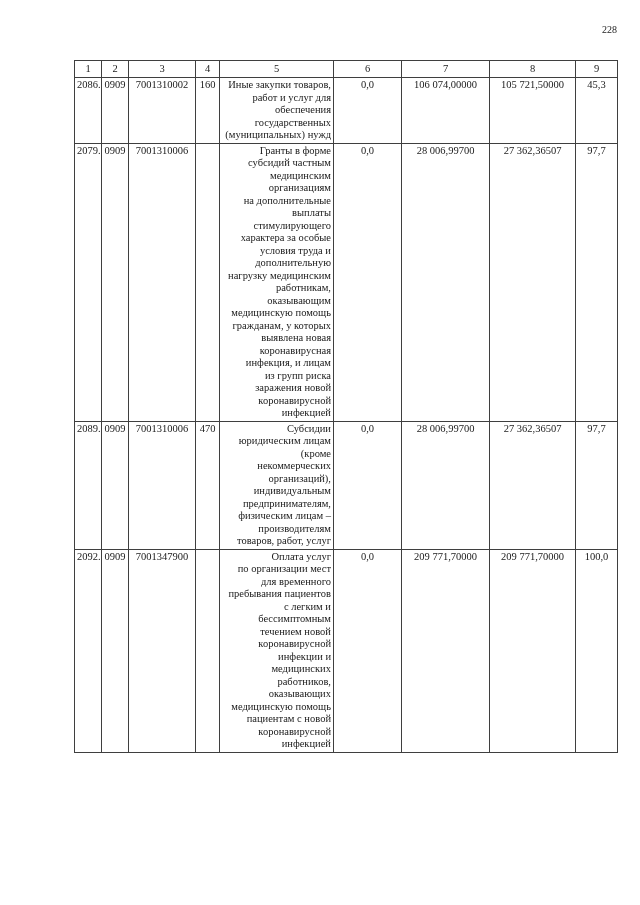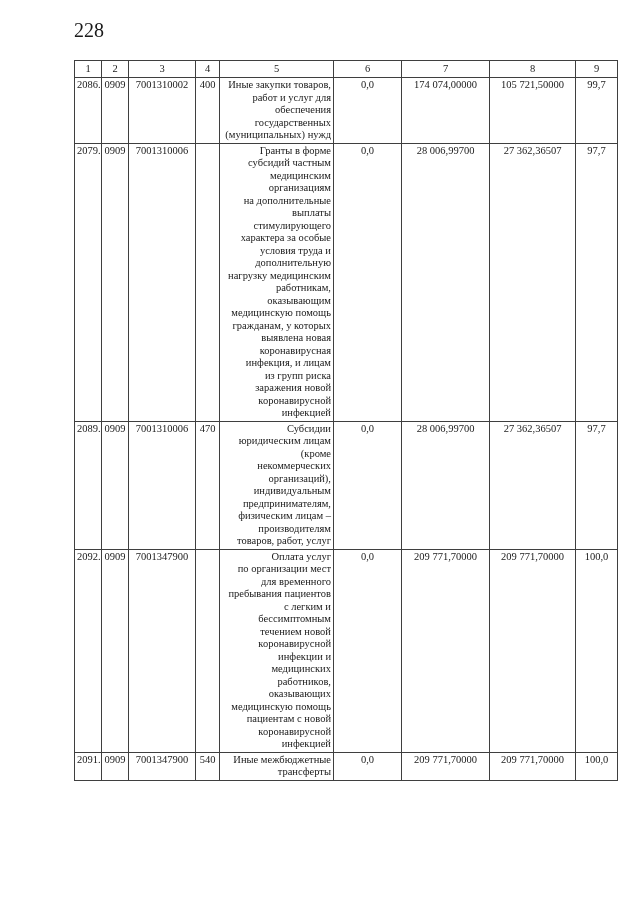--- a/index.html
+++ b/index.html
@@ -12,22 +12,22 @@
     height: 905px;
     position: relative;
     font-family: "Liberation Serif", serif;
     color: #1a1a1a;
   }
   .page-number {
     position: absolute;
     top: 21px;
     left: 74px;
     width: 543px;
-    text-align: left;
-    font-size: 20px;
+    text-align: right;
+    font-size: 10px;
     line-height: 18px;
   }
   table.budget {
     position: absolute;
     left: 74px;
     top: 60px;
     width: 543px;
     border-collapse: collapse;
     table-layout: fixed;
   }
@@ -79,30 +79,30 @@
       <th>8</th>
       <th>9</th>
     </tr>
   </thead>
   <tbody>
 
       <tr>
         <td class="c-num">2086.</td>
         <td class="c-center">0909</td>
         <td class="c-center">7001310002</td>
-        <td class="c-center">400</td>
+        <td class="c-center">160</td>
         <td class="c-name">Иные закупки товаров,
 работ и услуг для
 обеспечения
 государственных
 (муниципальных) нужд</td>
         <td class="c-center">0,0</td>
-        <td class="c-center">174 074,00000</td>
+        <td class="c-center">106 074,00000</td>
         <td class="c-center">105 721,50000</td>
-        <td class="c-center">99,7</td>
+        <td class="c-center">45,3</td>
       </tr>
 
 
       <tr>
         <td class="c-num">2079.</td>
         <td class="c-center">0909</td>
         <td class="c-center">7001310006</td>
         <td class="c-center"></td>
         <td class="c-name">Гранты в форме
 субсидий частным
@@ -173,28 +173,16 @@
 медицинскую помощь
 пациентам с новой
 коронавирусной
 инфекцией</td>
         <td class="c-center">0,0</td>
         <td class="c-center">209 771,70000</td>
         <td class="c-center">209 771,70000</td>
         <td class="c-center">100,0</td>
       </tr>
 
-      <tr>
-        <td class="c-num">2091.</td>
-        <td class="c-center">0909</td>
-        <td class="c-center">7001347900</td>
-        <td class="c-center">540</td>
-        <td class="c-name">Иные межбюджетные
-трансферты</td>
-        <td class="c-center">0,0</td>
-        <td class="c-center">209 771,70000</td>
-        <td class="c-center">209 771,70000</td>
-        <td class="c-center">100,0</td>
-      </tr>
 
 
   </tbody>
 </table>
 
 </body></html>

